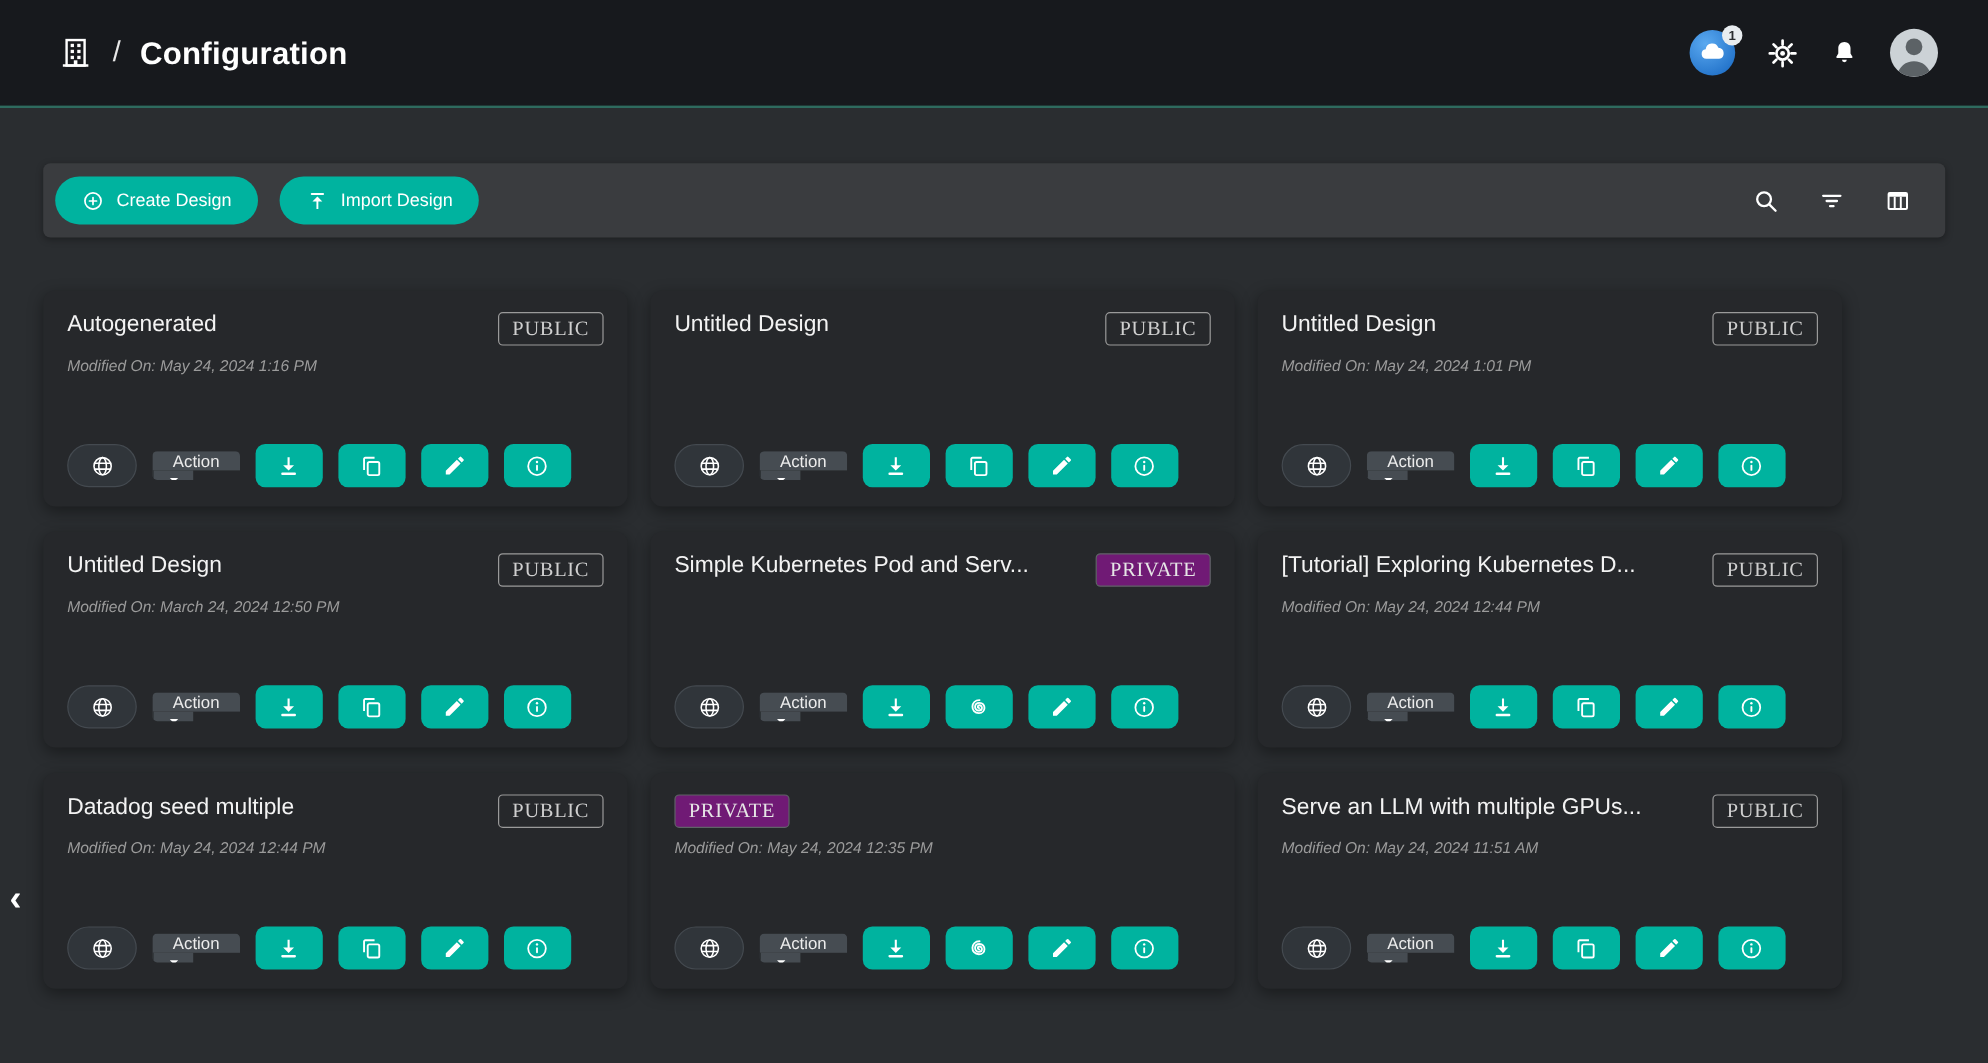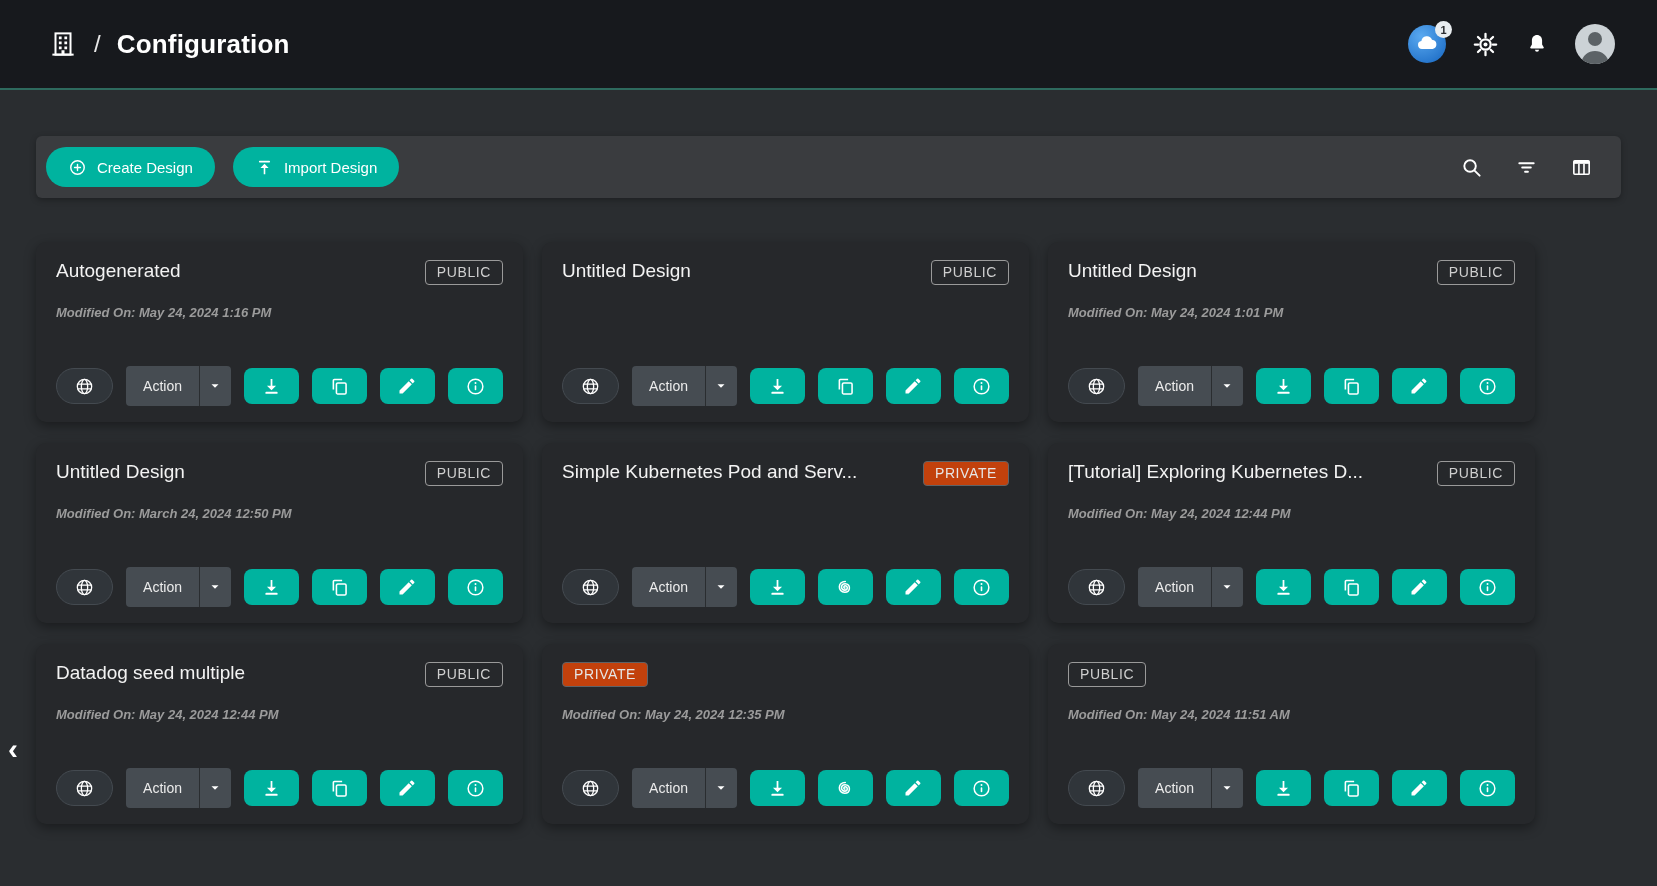--- a/index.html
+++ b/index.html
@@ -87,43 +87,44 @@
     display:flex; flex-direction:column;
   }
   .card-head { display:flex; justify-content:space-between; align-items:flex-start;text-align:center; }
   .card-title {
     margin:0; font-size:19px; font-weight:500; color:#f3f3f3;
     white-space:nowrap; overflow:hidden; text-overflow:ellipsis;
     padding-right:14px; max-width:380px;
   }
   .badge {
     flex-shrink:0;
-    font-size:14px; letter-spacing:.6px;
+    font-size:17px; letter-spacing:.6px;
     color:#cfcfcf;
     border:1px solid #9a9a9a;
     border-radius:4px;
     padding:3px 11px;
     line-height:1.2;
-  }
-  .badge.private { background:#c2410c; border-color:#5f6367; color:#e6e6e6; }
+    font-family:Liberation Serif, serif;
+  }
+  .badge.private { background:#701a75; border-color:#5f6367; color:#e6e6e6; }
   .modified {
-    margin-top:20px;
-    font-size:13px; font-style:italic; font-weight:700;
+    margin-top:9px;
+    font-size:13px; font-style:italic; font-weight:400;
     color:#9b9b9b;
   }
   .card-actions { margin-top:auto; display:flex; align-items:center; gap:13px; }
   .globe-btn {
     width:58px; height:36px;
     border-radius:18px;
     background:#30353a;
     border:1px solid #444a50;
     display:flex; align-items:center; justify-content:center;
     cursor:pointer;
   }
-  .split { display:flex; height:40px; border-radius:4px; overflow:hidden; }
+  .split { display:flex; height:24px; border-radius:4px; overflow:hidden;flex-direction:column; }
   .action-main {
     background:#464c52; color:#ececec;
     border:none; font-size:14px; font-family:inherit;
     padding:0 17px; cursor:pointer;
   }
   .action-caret {
     background:#464c52; border:none; border-left:1px solid #2a2d30;
     width:34px; display:flex; align-items:center; justify-content:center;
     cursor:pointer;
   }
@@ -777,20 +778,21 @@
             <rect x="11.1" y="10.6" width="1.8" height="5.8" rx="0.9" fill="#fff"></rect>
             <circle cx="12" cy="8" r="1.15" fill="#fff"></circle>
           </svg>
         </span>
       </button>
     </div>
   </article>
 
   <article class="card">
     <div class="card-head">
+      <h2 class="card-title">Serve an LLM with multiple GPUs...</h2>
       <span class="badge">PUBLIC</span>
     </div>
     <div class="modified">Modified On: May 24, 2024 11:51 AM</div>
     <div class="card-actions">
       <button class="globe-btn">
         <span>
           <svg width="21" height="21" viewBox="0 0 24 24">
             <g stroke="#fff" stroke-width="1.5" fill="none">
               <circle cx="12" cy="12" r="8.2"></circle>
               <ellipse cx="12" cy="12" rx="3.6" ry="8.2"></ellipse>

